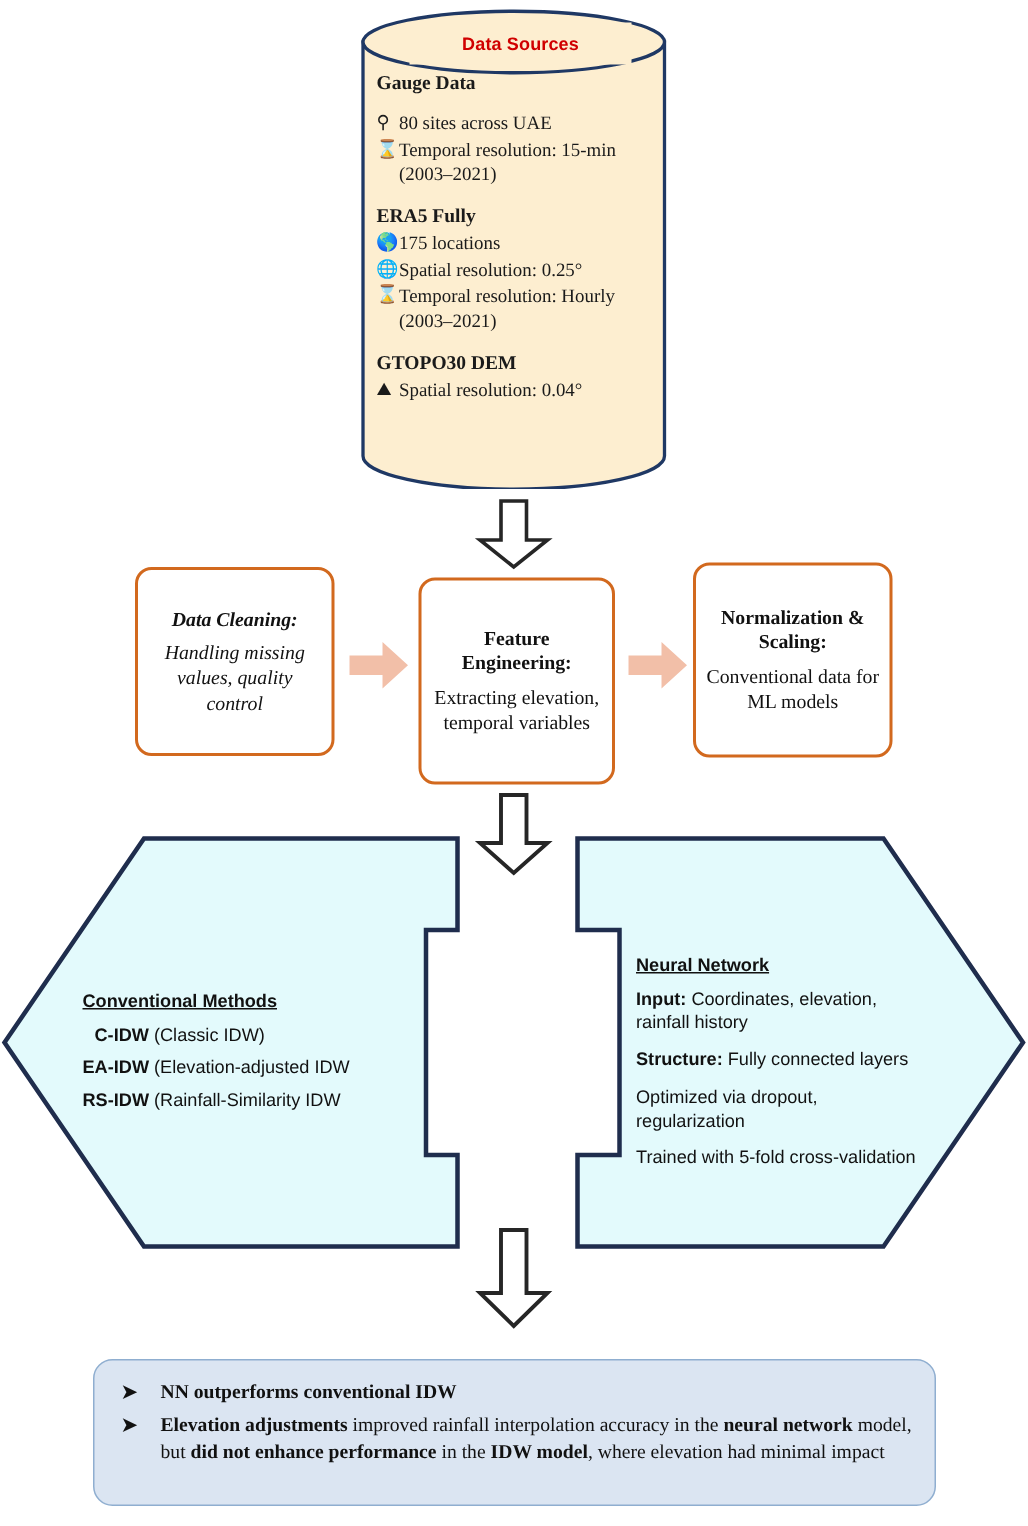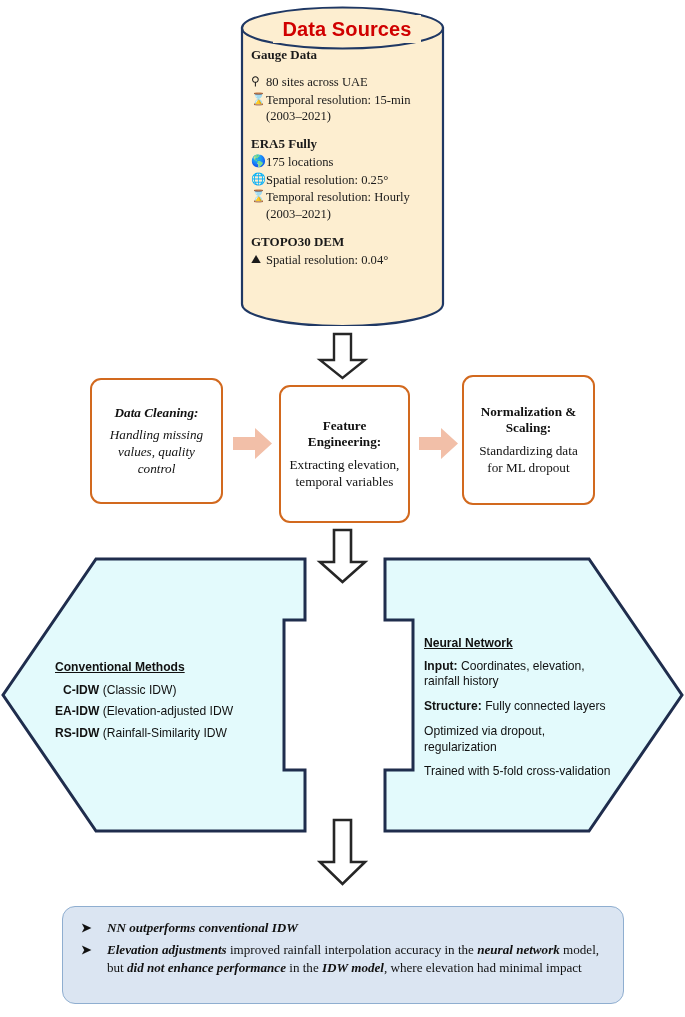--- a/index.html
+++ b/index.html
@@ -5,21 +5,21 @@
   html,body{margin:0;padding:0;background:#ffffff;}
   body{width:685px;height:1017px;position:relative;overflow:hidden;
        font-family:"Liberation Serif",serif;}
   .stage{position:absolute;left:0;top:0;width:685px;height:1017px;}
 
   
   #cylinder{position:absolute;left:237px;top:6px;width:211px;height:320px;}
   #cyl-svg{position:absolute;left:0;top:0;}
   #cyl-title{position:absolute;left:36px;top:9px;width:148px;height:28px;
     background:#fdeed0;display:flex;align-items:center;justify-content:center;
-    color:#d00000;font-weight:bold;font-size:20px;
+    color:#d00000;font-weight:bold;font-size:12px;
     font-family:"Liberation Sans",sans-serif;letter-spacing:.1px;z-index:3;}
   #cyl-body{position:absolute;left:14px;top:40px;width:186px;height:268px;z-index:2;
     font-size:12.6px;color:#1a1a1a;line-height:1.32;}
   .grp-head{font-weight:bold;font-size:13px;margin:0 0 2px 0;}
   .bullet{display:flex;align-items:flex-start;margin:0 0 1px 0;}
   .bullet .ic{width:15px;flex:0 0 15px;text-align:left;font-size:12px;line-height:1.3;}
   .bullet .tx{flex:1;}
   .gap{height:9px;}
 
   
@@ -50,21 +50,21 @@
 
   
   #concl{position:absolute;left:62px;top:906px;width:562px;height:98px;
     border:1.4px solid #8faed0;border-radius:13px;background:#dbe5f2;
     box-sizing:border-box;padding:12px 14px 10px 18px;}
   #concl ul{list-style:none;margin:0;padding:0;}
   #concl li{display:flex;align-items:flex-start;font-size:13.1px;
     line-height:1.36;color:#111;margin-bottom:4px;}
   #concl li .ar{flex:0 0 26px;font-weight:bold;font-size:12.5px;padding-top:1px;}
   #concl li .cn{flex:1;}
-  #concl b{font-weight:bold;font-style:italic;}
+  #concl b{font-weight:bold;}
 </style>
 </head>
 <body>
 
 <div class="stage">
 
   <div id="cylinder">
     <svg id="cyl-svg" width="211" height="320" viewBox="0 0 211 320">
       <path d="M5,22 L5,298 A100,22 0 0 0 206,298 L206,22 Z" fill="#fdeed0" stroke="#1f3864" stroke-width="2.2"></path>
       <ellipse cx="105.5" cy="22" rx="100.5" ry="20.5" fill="#fdeed0" stroke="#1f3864" stroke-width="2.2"></ellipse>
@@ -134,21 +134,21 @@
     <div class="ttl">Feature Engineering:</div>
     <div class="bdy">Extracting elevation, temporal variables</div>
   </div>
 
   <svg class="pink" style="left:417px;top:426px;" width="43" height="35" viewBox="0 0 43 35">
     <path d="M2,11 L24,11 L24,2 L41,17.5 L24,33 L24,24 L2,24 Z" fill="#f2bfa8"></path>
   </svg>
 
   <div class="pbox" id="pb2" style="left:462px;top:375px;width:133px;height:130px;">
     <div class="ttl">Normalization &amp; Scaling:</div>
-    <div class="bdy">Standardizing data for ML dropout</div>
+    <div class="bdy">Conventional data for ML models</div>
   </div>
 
   <svg class="dn" style="left:316px;top:528px;" width="53" height="56" viewBox="0 0 53 56">
     <path d="M18,2 L35,2 L35,34 L49,34 L26.5,54 L4,34 L18,34 Z" fill="#ffffff" stroke="#262626" stroke-width="2.6" stroke-linejoin="miter"></path>
   </svg>
 
   <svg class="sidearrow" style="left:0px;top:556px;" width="310" height="278" viewBox="0 0 310 278">
     <path d="M305,3 L96,3 L3,139 L96,275 L305,275 L305,214 L284,214 L284,64 L305,64 Z" fill="#e3fafc" stroke="#1f2d4d" stroke-width="3"></path>
   </svg>
   <div class="sidetxt" id="left-txt">

